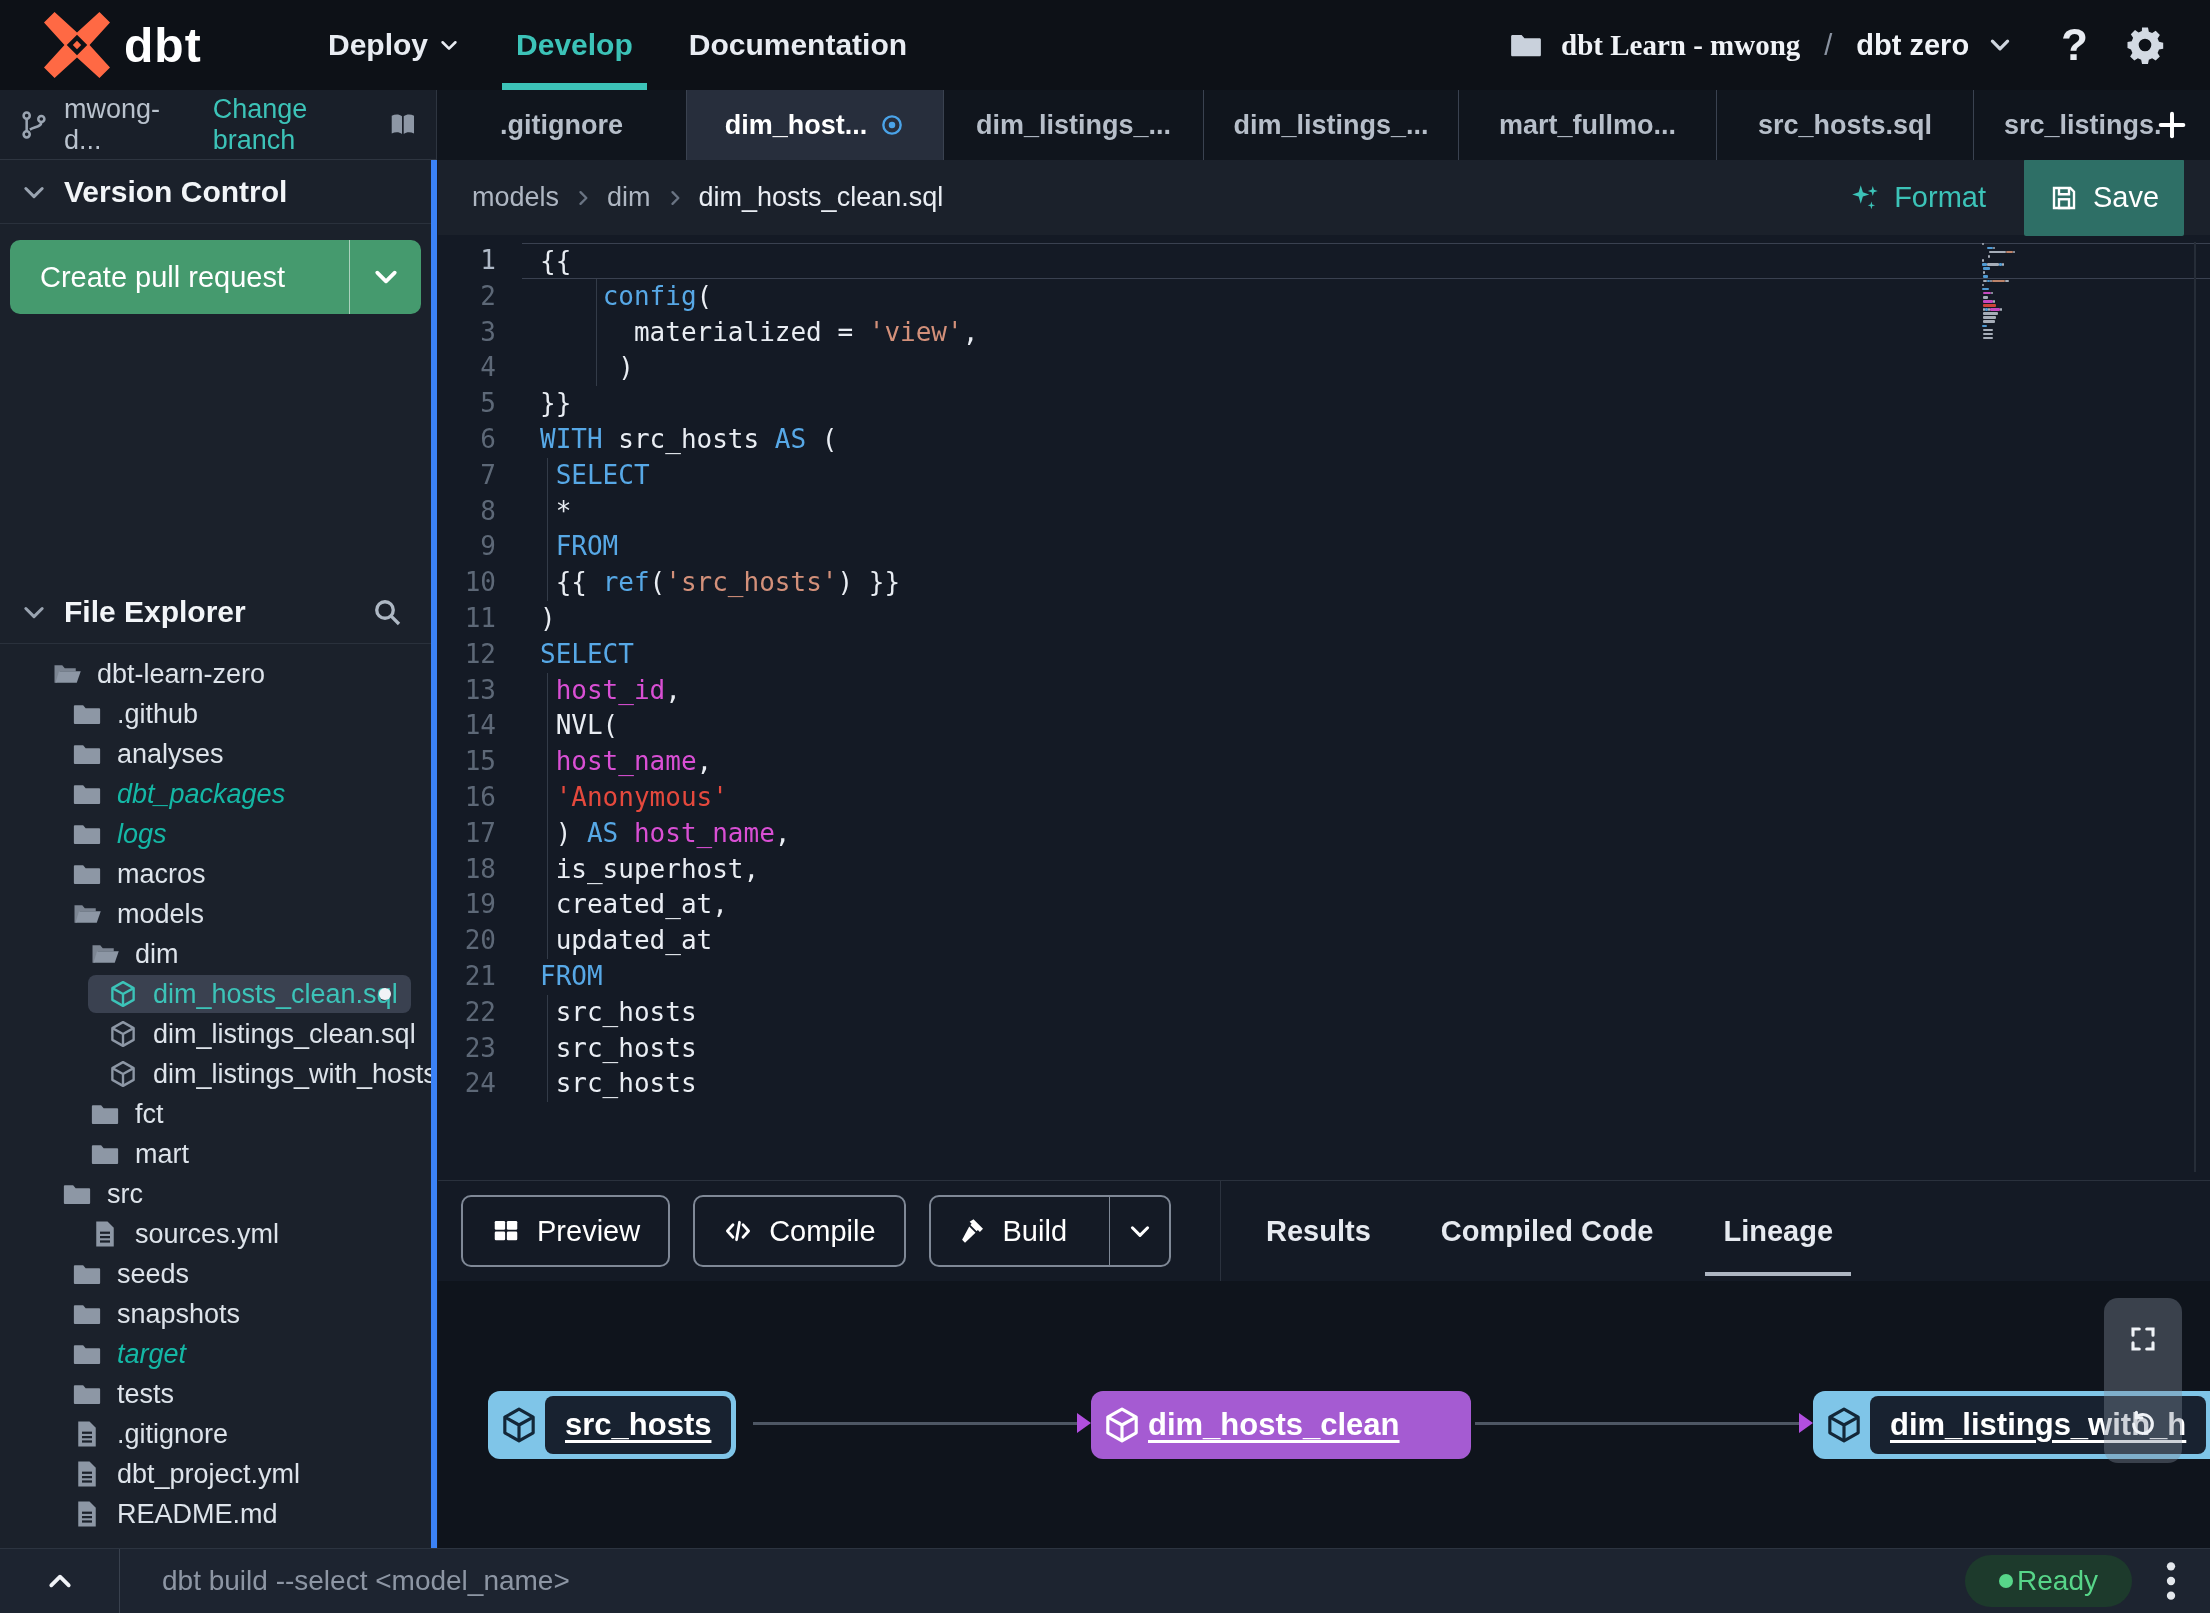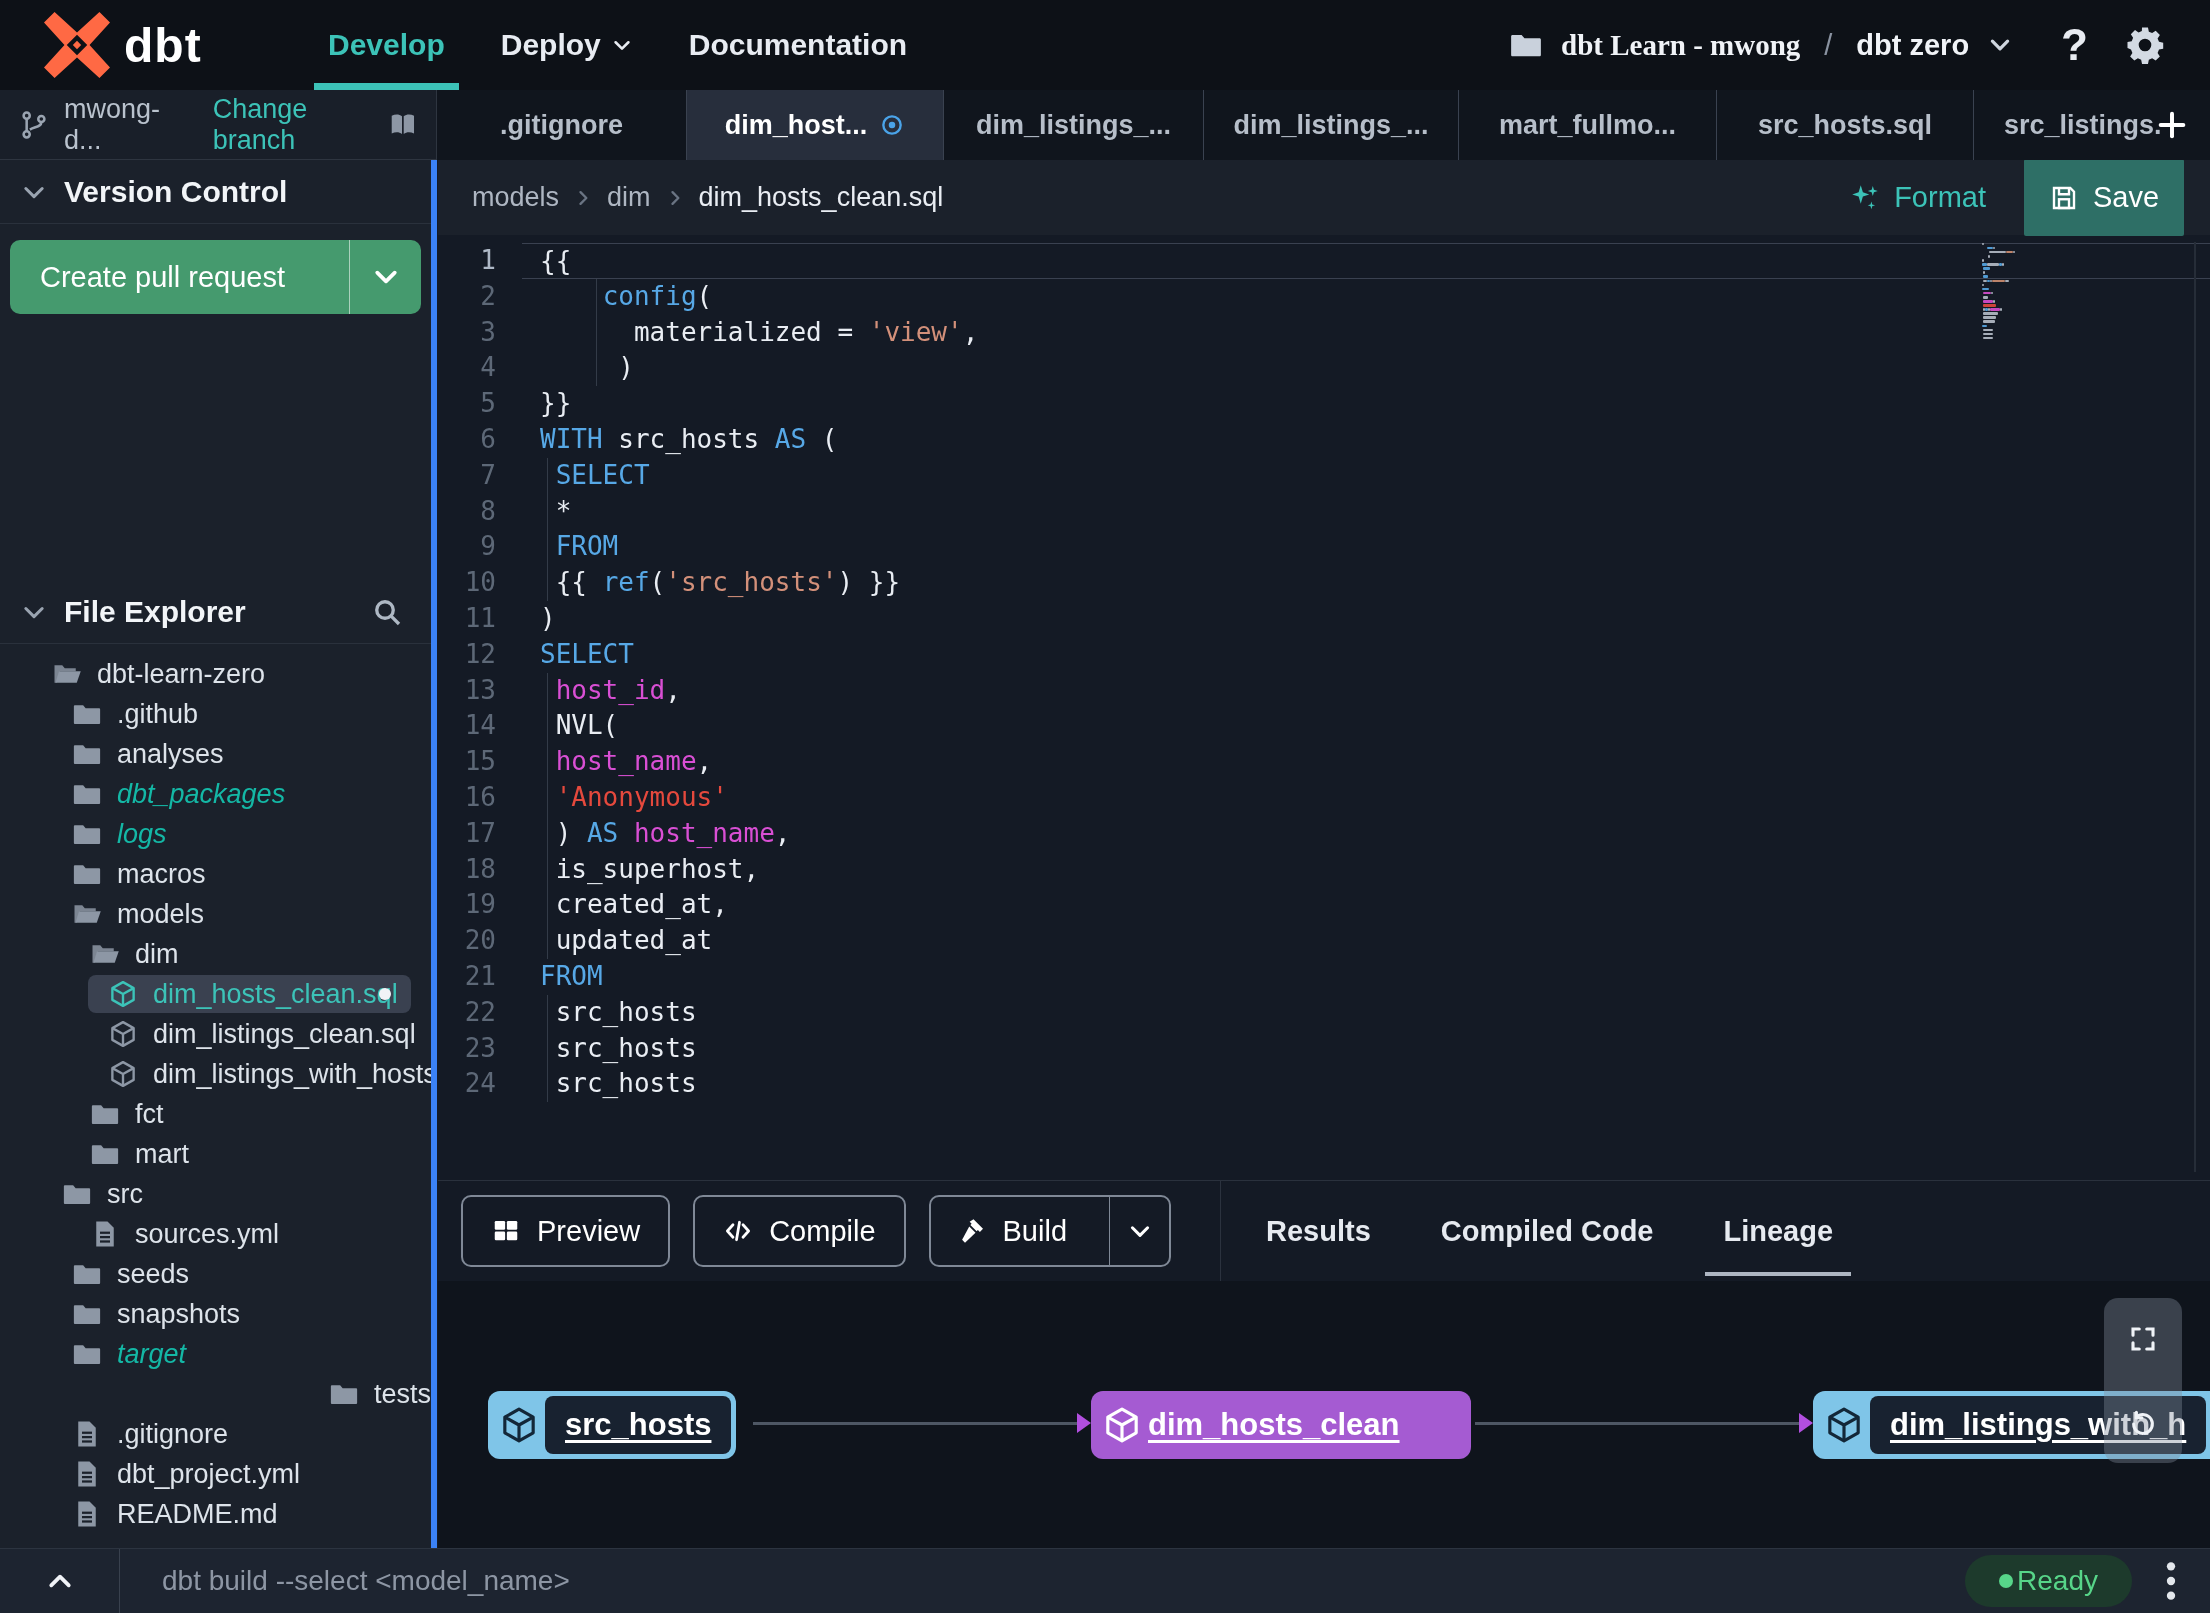--- a/index.html
+++ b/index.html
@@ -138,30 +138,30 @@
       <span class="logo icon">
         <svg viewBox="0 0 100 100">
           <polygon points="16,0 50,31 84,0 100,16 69,50 100,84 84,100 50,69 16,100 0,84 31,50 0,16" fill="#ff6944"></polygon>
           <rect x="39" y="39" width="22" height="22" transform="rotate(45 50 50)" fill="#0d1117"></rect>
           <rect x="45.5" y="45.5" width="9" height="9" transform="rotate(45 50 50)" fill="#ff6944"></rect>
         </svg>
       </span>
       <span class="brand-text">dbt</span>
     </div>
     <nav class="topnav" id="topnav">
-        <div class="nav-item active">
-          <span>Develop</span>
-        </div>
         <div class="nav-item">
           <span>Deploy</span>
           <span class="icon nav-chev">
             <svg viewBox="0 0 24 24" fill="none" stroke="currentColor" stroke-width="2.8" stroke-linecap="round" stroke-linejoin="round">
               <polyline points="5,9 12,16 19,9"></polyline>
             </svg>
           </span>
+        </div>
+        <div class="nav-item active">
+          <span>Develop</span>
         </div>
         <div class="nav-item">
           <span>Documentation</span>
         </div>
       </nav>
     <div class="top-right">
       <span class="proj-ico icon">
         <svg viewBox="0 0 24 24">
             <path d="M2.5 5h6.4l2 2.3h10.6c.6 0 1 .4 1 1V19c0 .6-.4 1-1 1H2.5c-.6 0-1-.4-1-1V6c0-.6.4-1 1-1z" fill="currentColor"></path>
           </svg>
@@ -425,21 +425,21 @@
           <span class="t-label">snapshots</span>
         </div>
         <div class="trow italic" style="padding-left: 72px;">
           <span class="icon t-ico">
             <svg viewBox="0 0 24 24">
               <path d="M2.5 5h6.4l2 2.3h10.6c.6 0 1 .4 1 1V19c0 .6-.4 1-1 1H2.5c-.6 0-1-.4-1-1V6c0-.6.4-1 1-1z" fill="currentColor"></path>
             </svg>
           </span>
           <span class="t-label">target</span>
         </div>
-        <div class="trow" style="padding-left: 32px; justify-content: flex-end;">
+        <div class="trow" style="padding-left: 72px;">
           <span class="icon t-ico">
             <svg viewBox="0 0 24 24">
               <path d="M2.5 5h6.4l2 2.3h10.6c.6 0 1 .4 1 1V19c0 .6-.4 1-1 1H2.5c-.6 0-1-.4-1-1V6c0-.6.4-1 1-1z" fill="currentColor"></path>
             </svg>
           </span>
           <span class="t-label">tests</span>
         </div>
         <div class="trow" style="padding-left: 72px;">
           <span class="icon t-ico">
             <svg viewBox="0 0 24 24">

